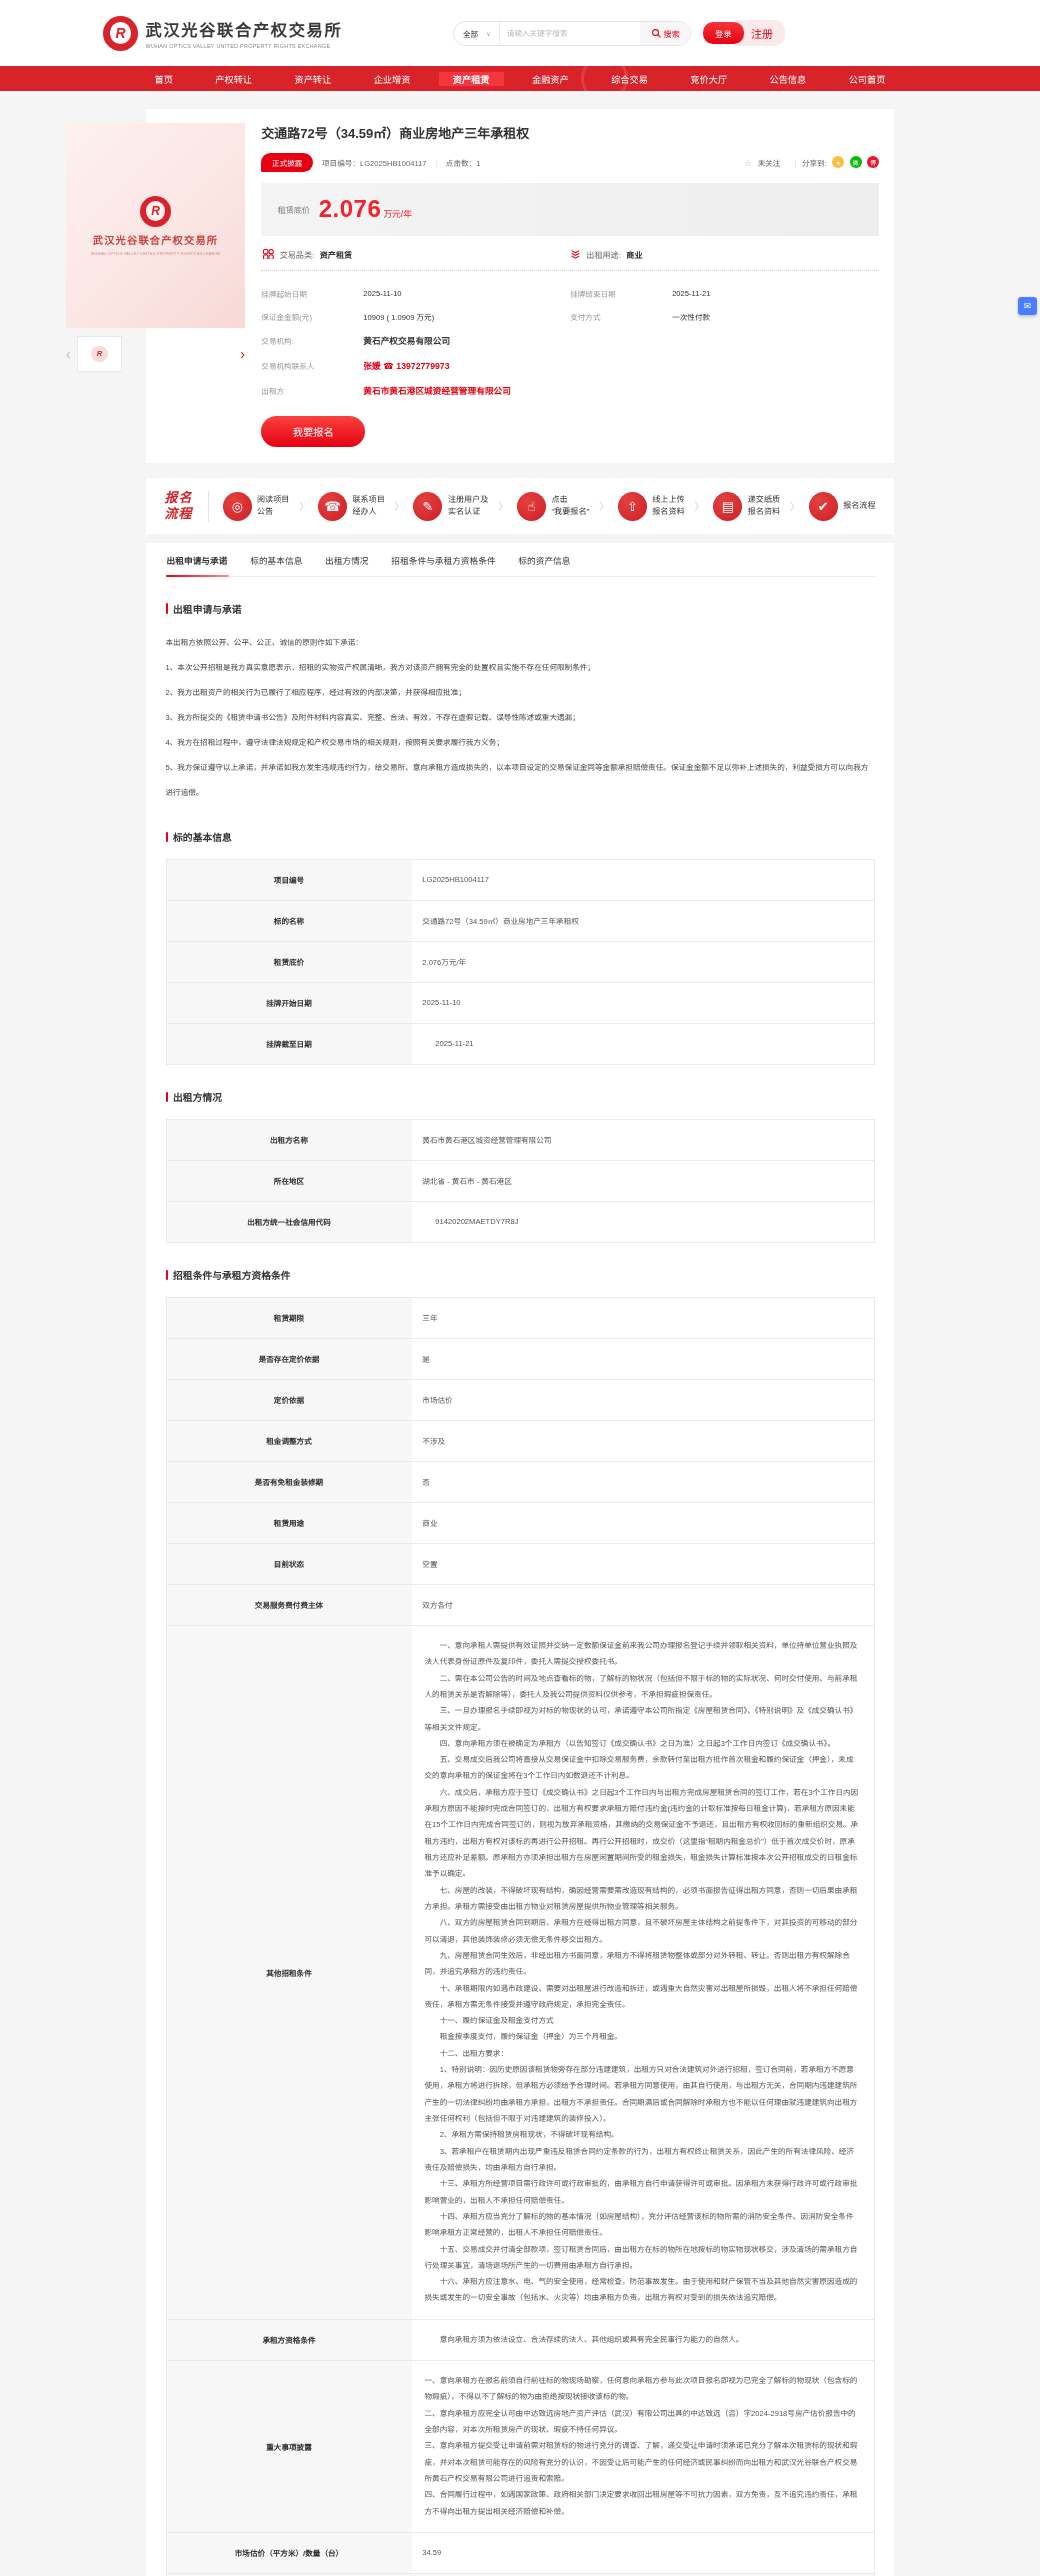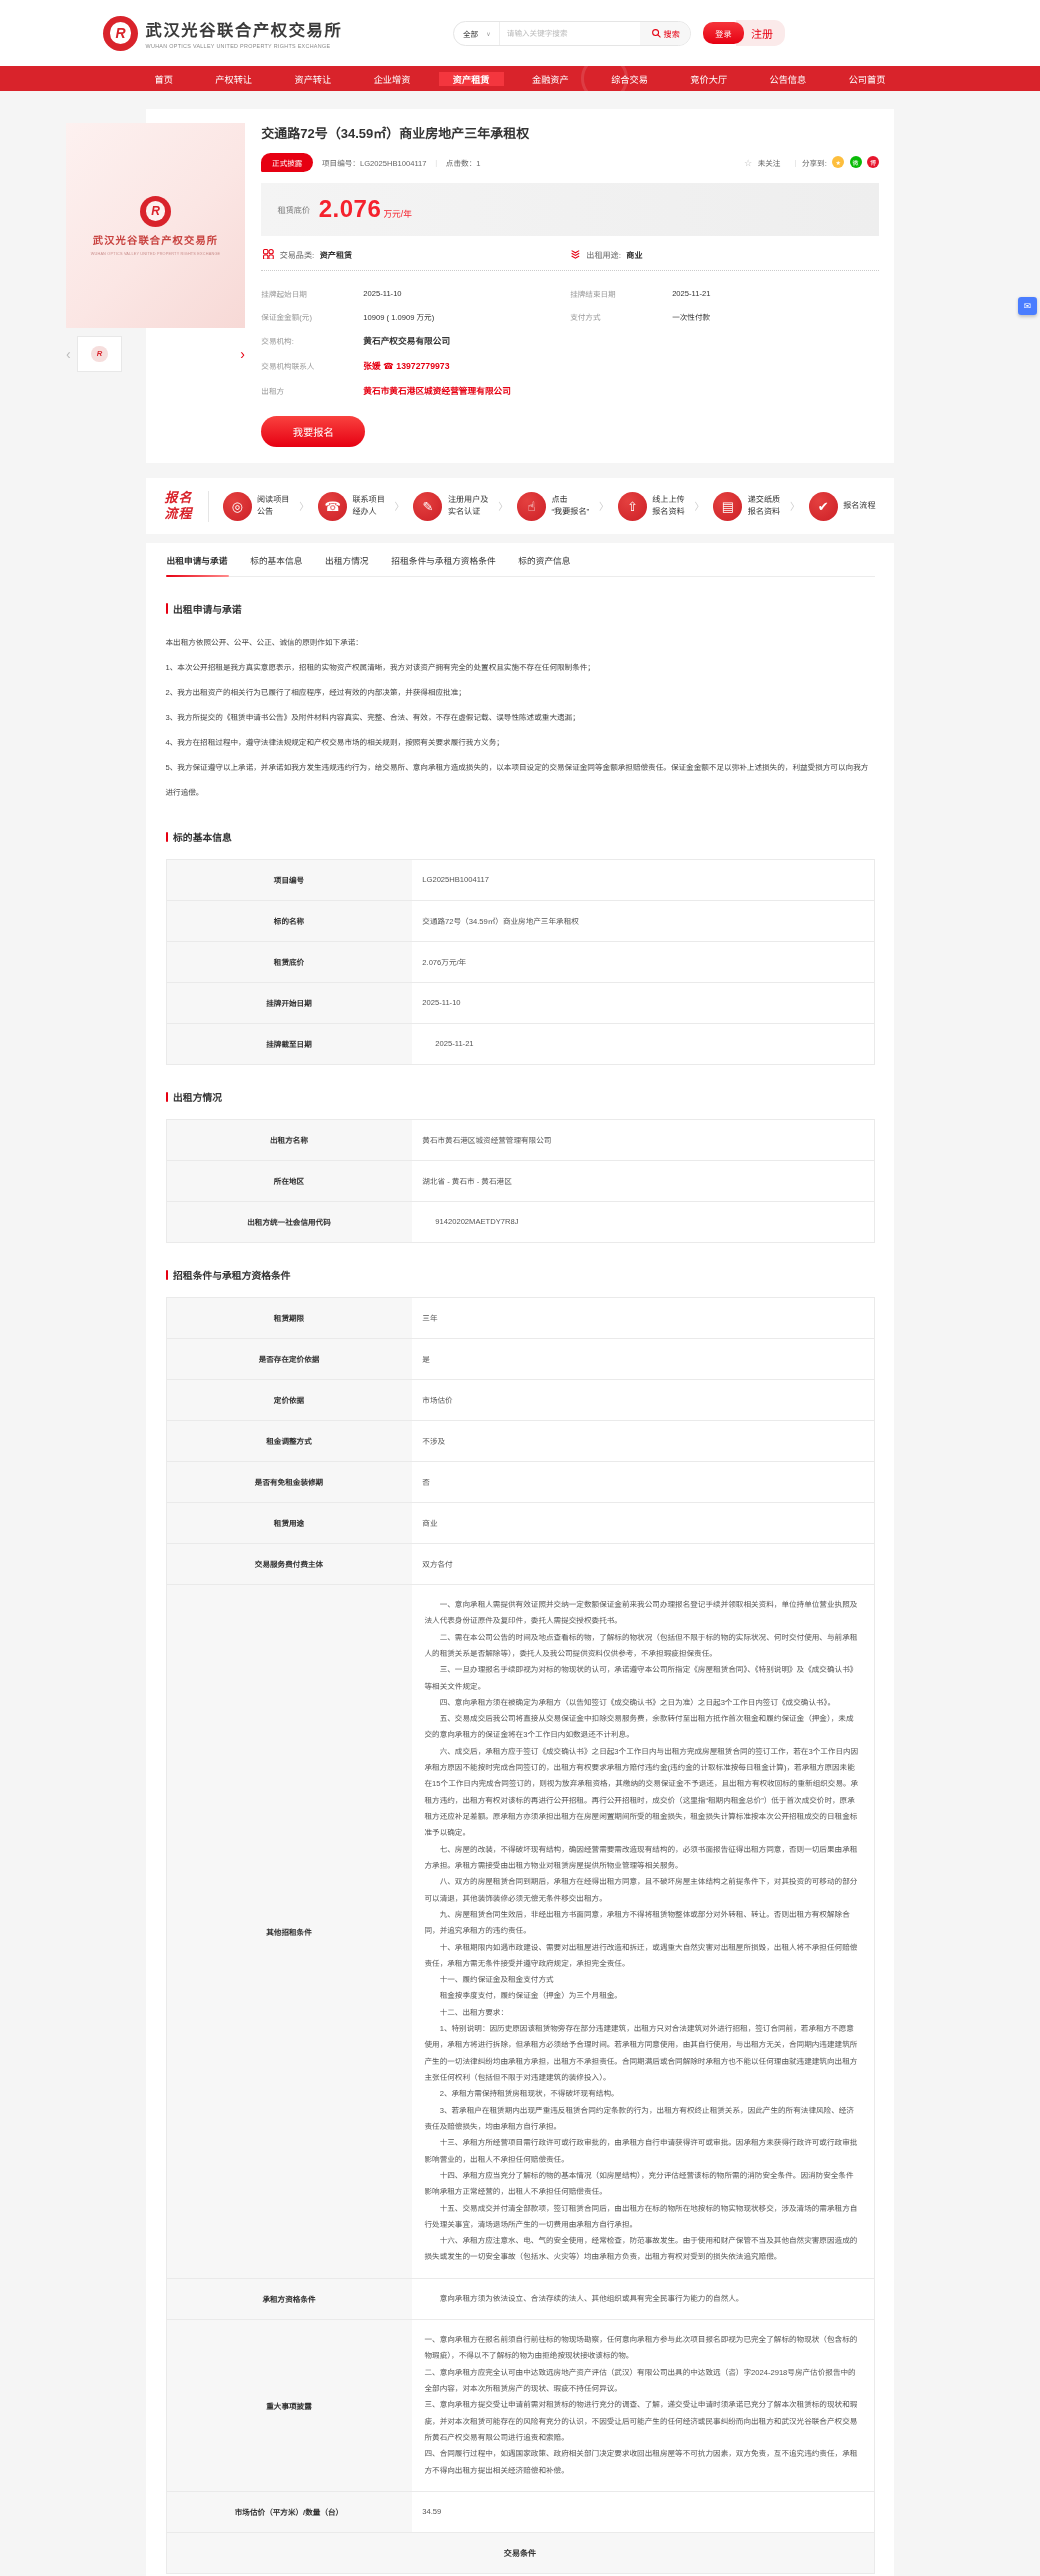--- a/index.html
+++ b/index.html
@@ -425,20 +425,24 @@
             <div class="tlabel">租金调整方式</div>
             <div class="tvalue">不涉及</div>
           </div>
           <div class="trow">
             <div class="tlabel">是否有免租金装修期</div>
             <div class="tvalue">否</div>
           </div>
           <div class="trow">
             <div class="tlabel">租赁用途</div>
             <div class="tvalue">商业</div>
+          </div>
+          <div class="trow">
+            <div class="tlabel">目前状态</div>
+            <div class="tvalue">空置</div>
           </div>
           <div class="trow">
             <div class="tlabel">交易服务费付费主体</div>
             <div class="tvalue">双方各付</div>
           </div>
           <div class="trow row-long">
             <div class="tlabel">其他招租条件</div>
             <div class="tvalue">　　一、意向承租人需提供有效证照并交纳一定数额保证金前来我公司办理报名登记手续并领取相关资料，单位持单位营业执照及法人代表身份证原件及复印件，委托人需提交授权委托书。
 　　二、需在本公司公告的时间及地点查看标的物，了解标的物状况（包括但不限于标的物的实际状况、何时交付使用、与前承租人的租赁关系是否解除等），委托人及我公司提供资料仅供参考，不承担瑕疵担保责任。
 　　三、一旦办理报名手续即视为对标的物现状的认可，承诺遵守本公司所指定《房屋租赁合同》、《特别说明》及《成交确认书》等相关文件规定。

